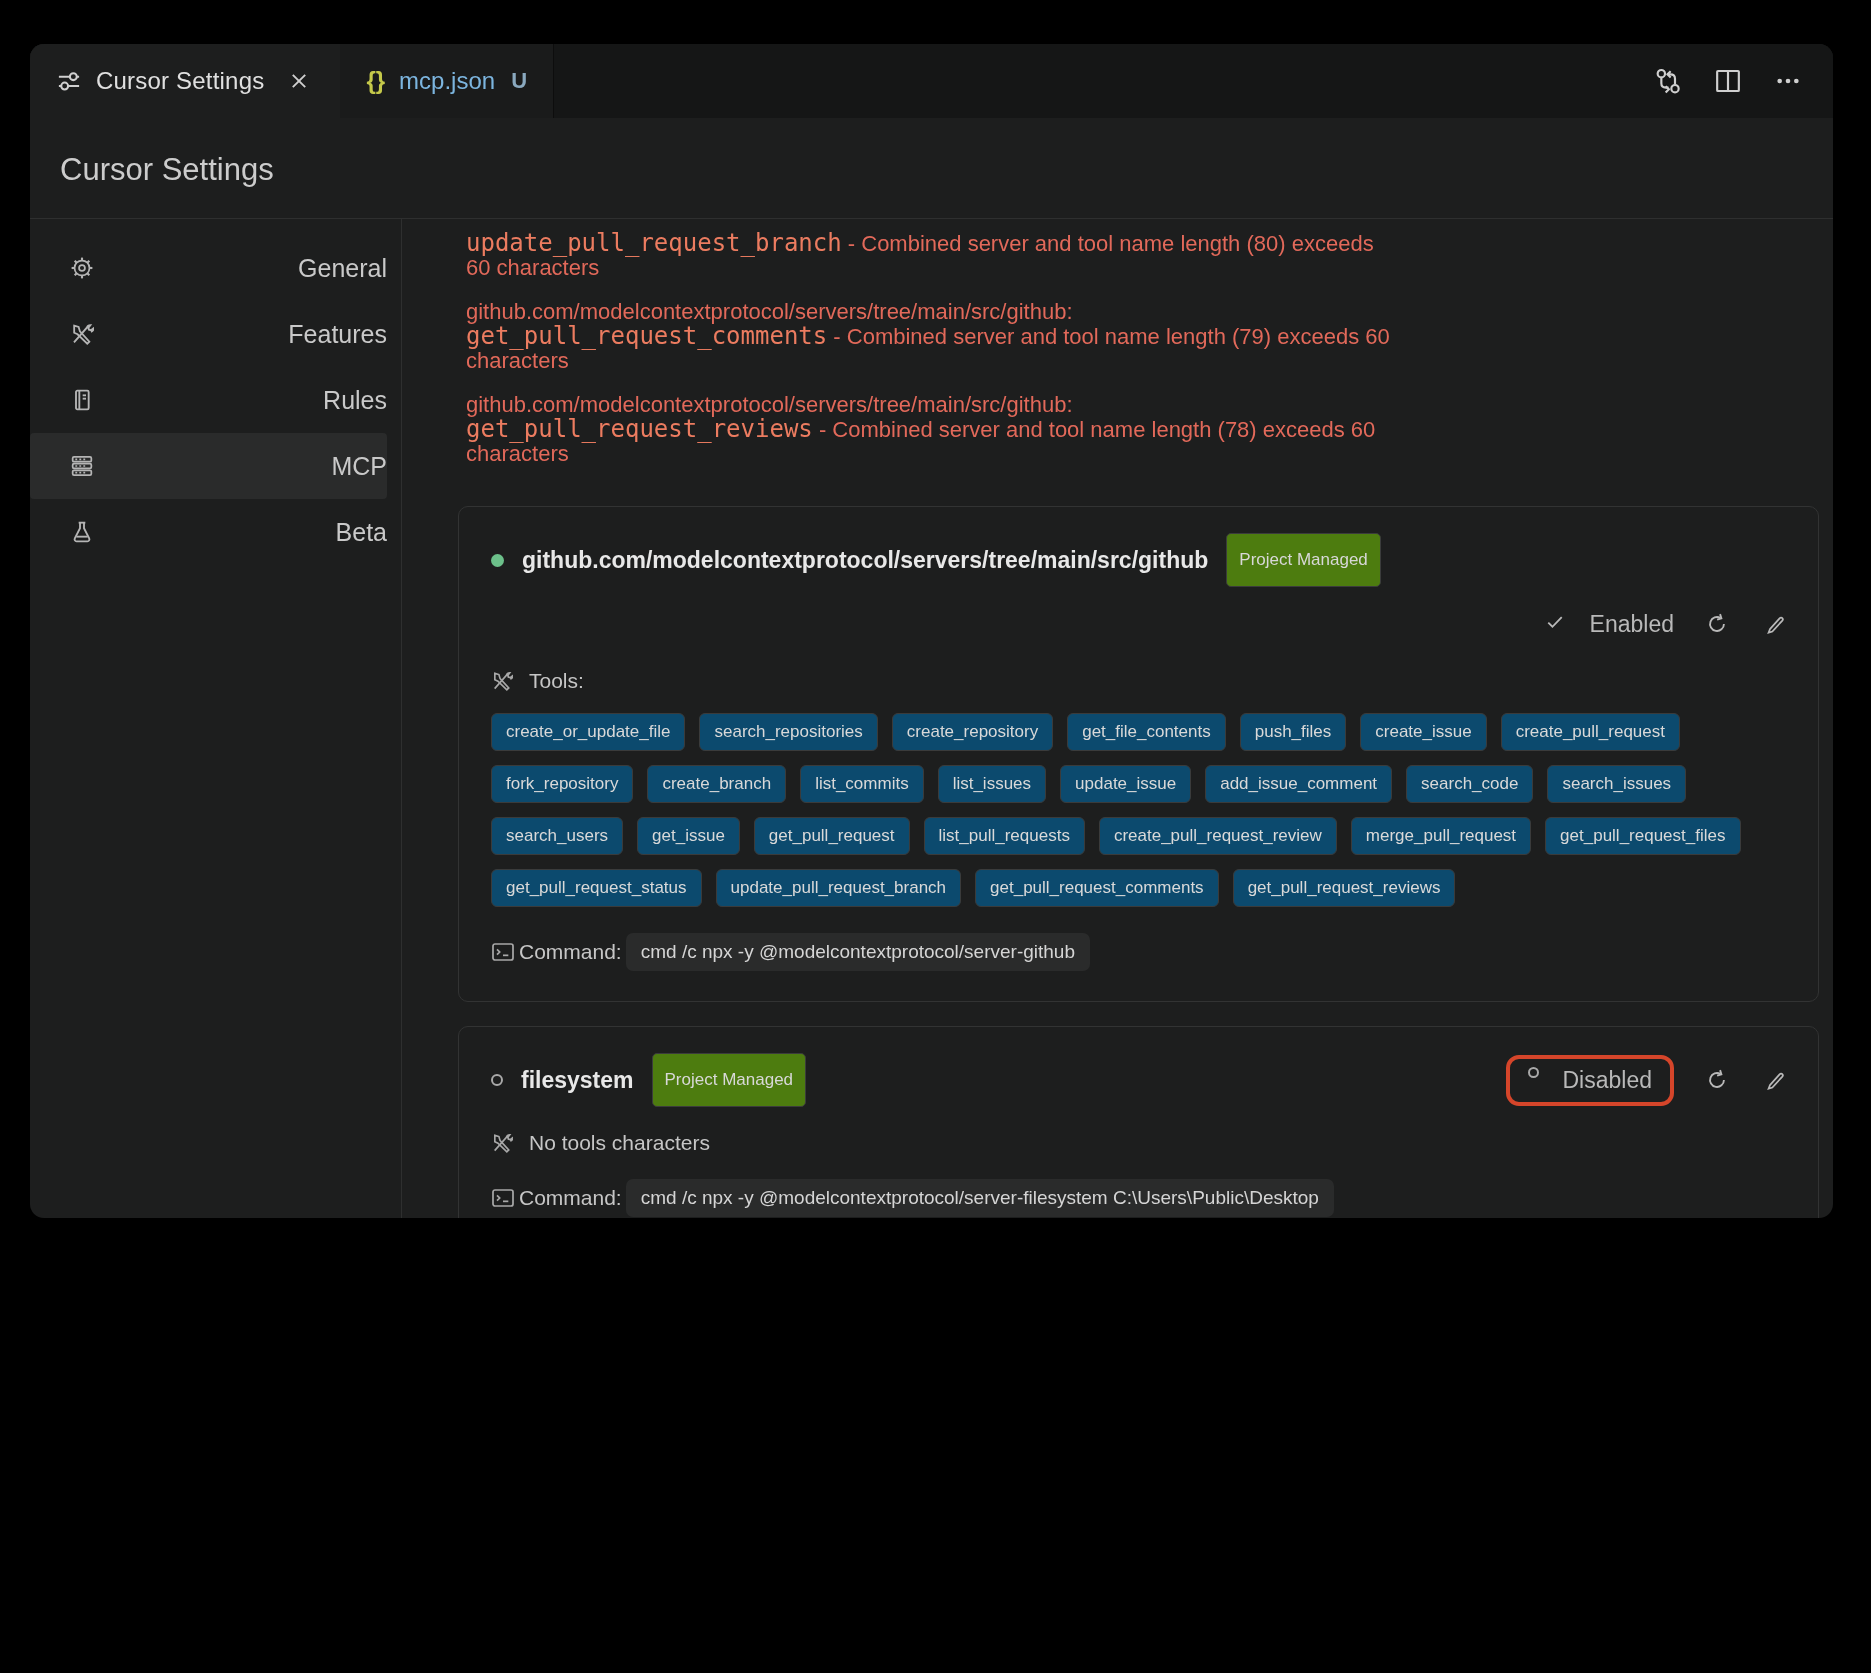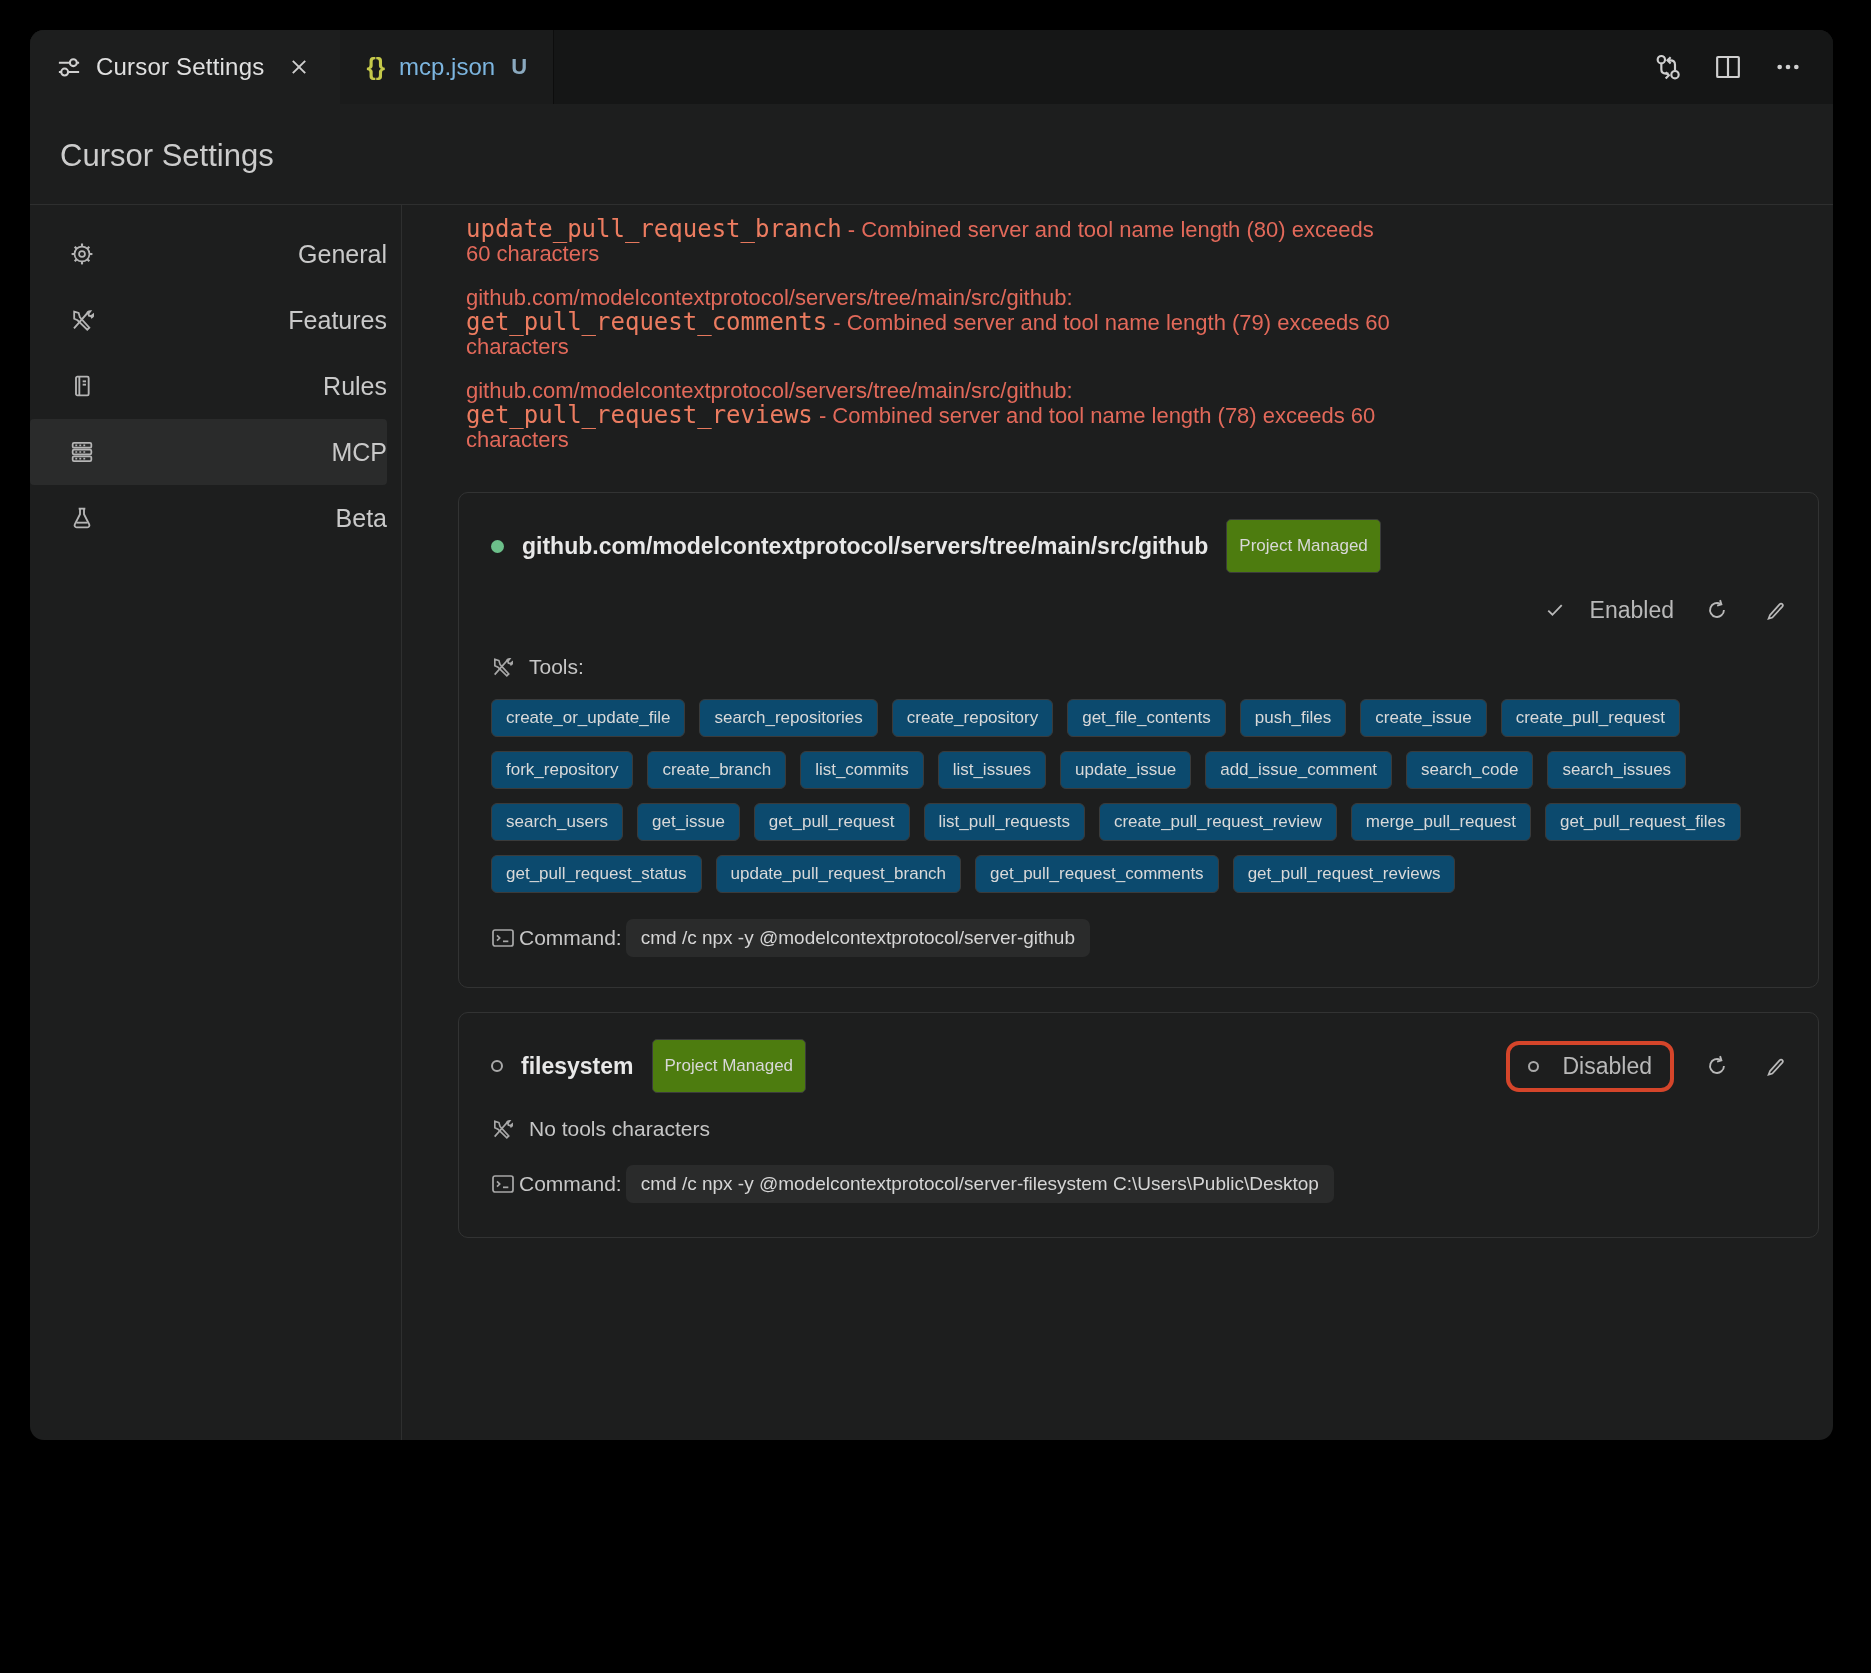--- a/index.html
+++ b/index.html
@@ -1,18 +1,18 @@
 <!DOCTYPE html>
 <html><head>
 <meta charset="utf-8">
 <style>
   * { box-sizing: border-box; margin: 0; padding: 0; }
   html,body { background:#000; width:1871px; height:1673px; font-family:"Liberation Sans", sans-serif; }
   .window{
-    position:absolute; left:30px; top:30px; width:1803px; height:1410px;
+    position:absolute; left:30px; top:44px; width:1803px; height:1174px;
     background:#1d1e1e; border-radius:14px; overflow:hidden; color:#d4d4d4;
   }
   
   .tabbar{ display:flex; align-items:stretch; height:74px; background:#151616; }
   .tab{ display:flex; align-items:center; gap:14px; padding:0 26px; font-size:24px; cursor:pointer; }
   .tab.active{ background:#1d1e1e; color:#e0e0e0; }
   .tab.inactive{ background:#1a1b1b; border-right:1px solid #0d0d0d; }
   .tab .tlabel{ letter-spacing:.2px; }
   .braces{ color:#c5c94a; font-weight:bold; font-size:24px; }
   .fname{ color:#7cb5df; }
@@ -36,21 +36,21 @@
   .error-msg .mono{ font-family:"DejaVu Sans Mono", monospace; font-size:24px; color:#ec7c60; }
   
   .card{ border:1px solid #323333; border-radius:10px; padding:26px 28px 30px 32px; margin-top:40px; }
   .card-head{ display:flex; align-items:center; gap:18px; }
   .dot-on{ width:13px; height:13px; border-radius:50%; background:#6cc08a; flex-shrink:0; }
   .dot-off{ width:12px; height:12px; border-radius:50%; border:2.5px solid #a9a9a9; flex-shrink:0; }
   .srv-name{ font-size:23px; font-weight:bold; color:#e8e8e8; }
   .badge{ font-size:17px; color:#d8d8d8; background:#4d7c0f; border:1px solid #3b3c3c; border-radius:5px; padding:16px 12px; white-space:nowrap; }
   .head-actions{ display:flex; align-items:center; justify-content:flex-end; gap:28px; margin-top:22px; color:#b9b9b9; }
   .head-actions.inline{ margin:0 0 0 auto; }
-  .state{ display:flex; align-items:center; gap:24px; font-size:23px; color:#b9b9b9; cursor:pointer; }
+  .state{ display:flex; gap:24px; font-size:23px; color:#b9b9b9; cursor:pointer; }
   .hl-box{ border:4px solid #d5452a; border-radius:13px; padding:8px 18px; display:flex; align-items:center; gap:13px; }
   .tools-row{ display:flex; align-items:center; gap:16px; margin-top:30px; font-size:21px; color:#c6c6c6; }
   .tools-row .nicon{ color:#a8a8a8; }
   .chips{ display:flex; flex-wrap:wrap; gap:14px 14px; margin-top:20px; }
   .chip{ font-size:17px; color:#d9d9d9; background:#0c4a6e; border:1px solid #3a3b3b; border-radius:6px; padding:8px 14px; white-space:nowrap; }
   .cmd-row{ display:flex; align-items:center; gap:4px; margin-top:26px; font-size:21px; color:#c6c6c6; }
   .cmd-pill{ background:#2a2b2b; border-radius:7px; padding:8px 15px; font-size:19px; color:#d5d5d5; white-space:nowrap; }
 </style>
 </head>
 <body>

